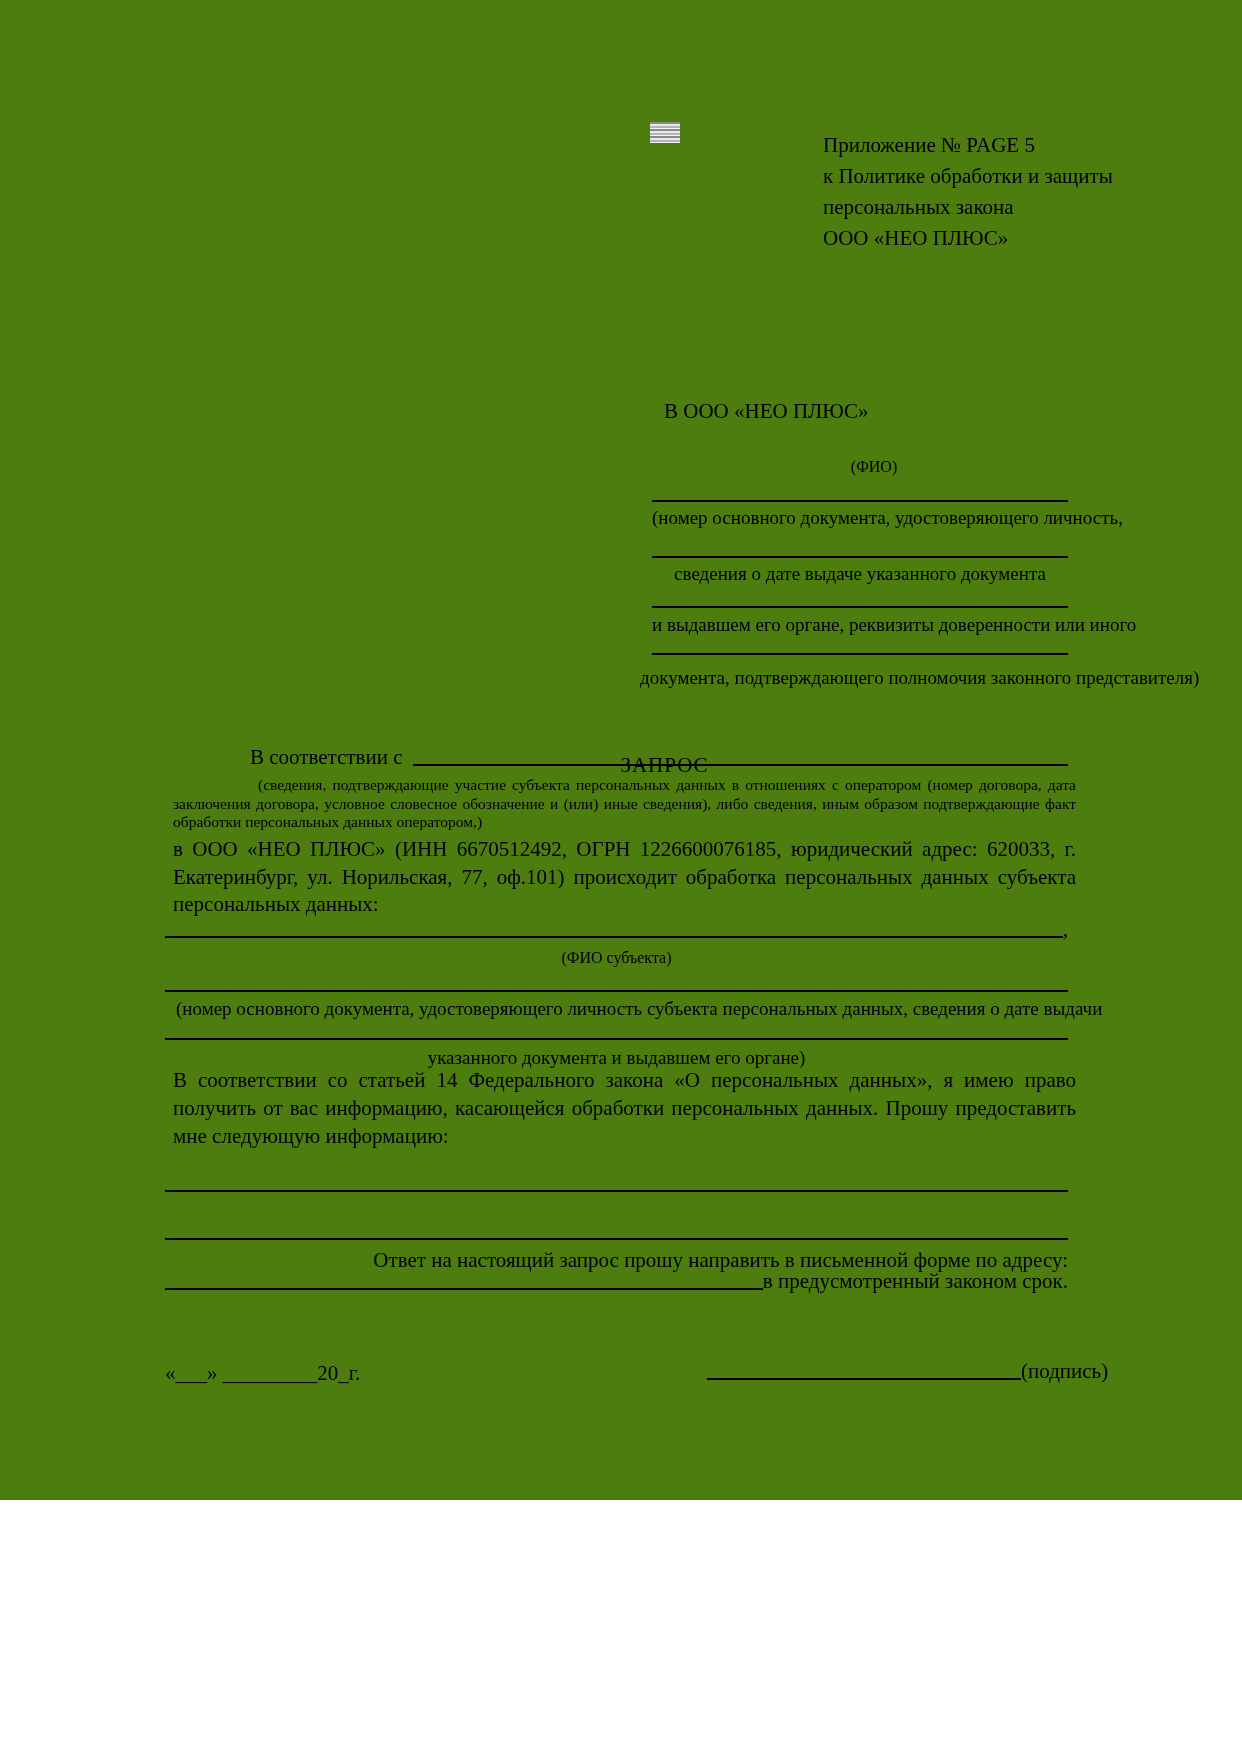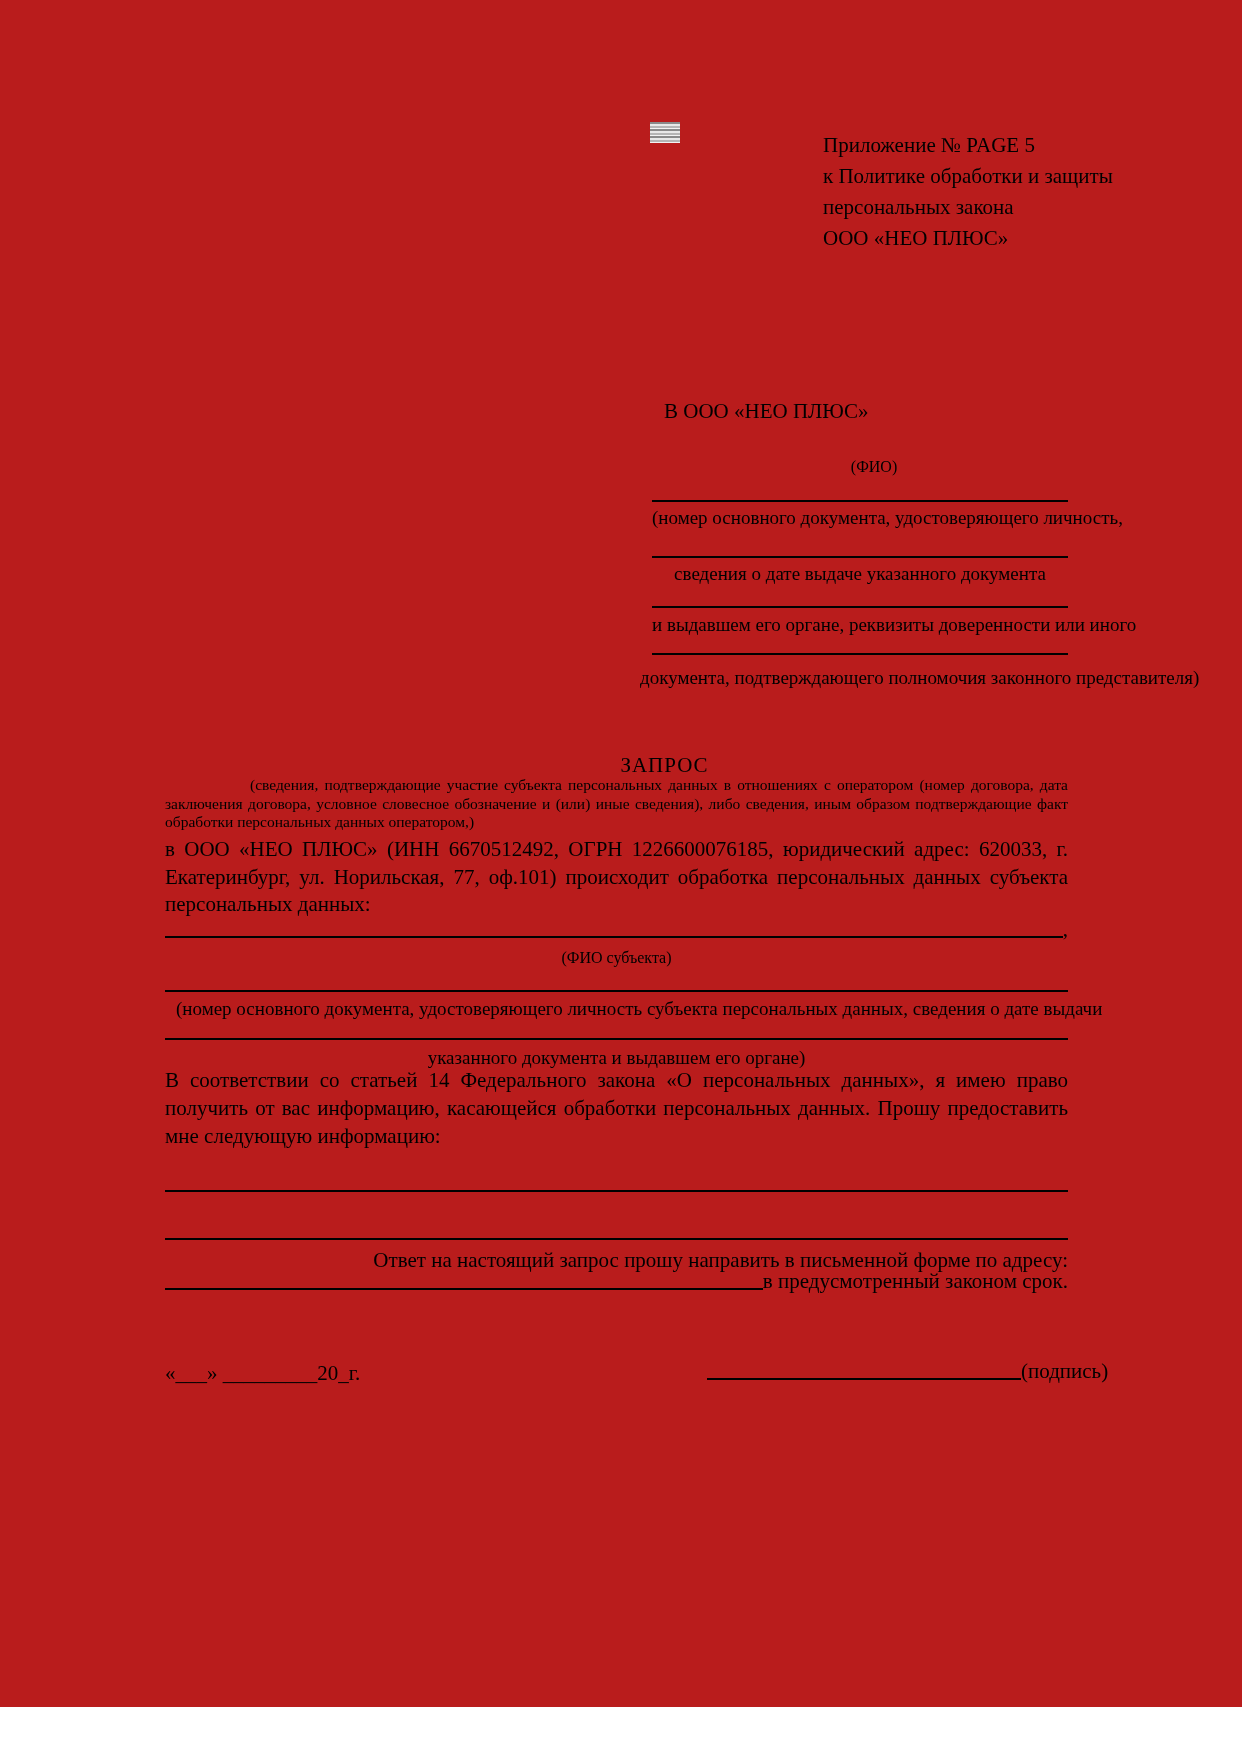--- a/index.html
+++ b/index.html
@@ -1,39 +1,39 @@
 <!DOCTYPE html>
 <html><head>
 <meta charset="utf-8">
 <style>
   html,body{margin:0;padding:0;background:#ffffff;}
   .page{
     position:relative;
     width:1242px;
-    height:1707px;
-    background:#b91c1c;
+    height:1500px;
+    background:#4d7c0f;
     color:#000;
     font-family:"Liberation Serif","DejaVu Serif",serif;
     overflow:hidden;
   }
   .abs{position:absolute;}
   .rule{position:absolute;height:0;border-bottom:2px solid #000;}
   .row{display:flex;align-items:flex-end;}
   .fill{flex:1 1 auto;border-bottom:2px solid #000;margin-bottom:4px;}
   .t21{font-size:21px;line-height:1.25;}
   .cap{font-size:19px;line-height:1.15;text-align:center;white-space:nowrap;}
   .doc-icon{
     position:absolute;left:650px;top:122px;width:30px;height:21px;
     background:repeating-linear-gradient(180deg,#8a8a8a 0 2px,#e8e8e8 2px 4px,#b5b5b5 4px 6px,#f2f2f2 6px 7px);
   }
   .title{
     position:absolute;left:140px;top:302px;width:960px;
     text-align:center;font-weight:bold;font-size:23px;line-height:37px;
   }
-  .just{text-align:justify;}
+  .just{text-align:justify;margin-left:8px;}
 </style>
 </head>
 <body>
 
 <div class="page">
 
   <div class="doc-icon"></div>
 
   <div class="abs" style="left:823px;top:130px;font-size:21px;line-height:31px;">
     <div>Приложение №  PAGE 5</div>
@@ -54,20 +54,24 @@
   <div class="abs cap" style="left:652px;top:563px;width:416px;">сведения о дате выдаче указанного документа</div>
 
   <div class="rule" style="left:652px;top:606px;width:416px;"></div>
   <div class="abs cap" style="left:652px;top:614px;width:416px;">и выдавшем его органе, реквизиты доверенности или иного</div>
 
   <div class="rule" style="left:652px;top:653px;width:416px;"></div>
   <div class="abs cap" style="left:640px;top:667px;width:440px;">документа, подтверждающего полномочия законного представителя)</div>
 
   <div class="abs t21" style="left:213px;top:720px;width:903px;text-align:center;letter-spacing:1px;margin-top:32px;">ЗАПРОС</div>
 
+  <div class="abs row t21" style="left:165px;top:746px;width:903px;height:24px;">
+    <span style="padding-left:85px;">В соответствии с</span>
+    <span class="fill" style="margin-left:10px;"></span>
+  </div>
 
   <div class="abs just" style="left:165px;top:776px;width:903px;font-size:15.5px;line-height:18.6px;text-indent:85px;">(сведения, подтверждающие участие субъекта персональных данных в отношениях с оператором (номер договора, дата заключения договора, условное словесное обозначение и (или) иные сведения), либо сведения, иным образом подтверждающие факт обработки персональных данных оператором,)</div>
 
   <div class="abs just t21" style="left:165px;top:836px;width:903px;line-height:27.5px;">в ООО «НЕО ПЛЮС» (ИНН 6670512492, ОГРН 1226600076185, юридический адрес: 620033, г. Екатеринбург, ул. Норильская, 77, оф.101)  происходит обработка персональных данных субъекта персональных данных:</div>
 
   <div class="abs row t21" style="left:165px;top:920px;width:903px;height:22px;">
     <span class="fill"></span>
     <span>,</span>
   </div>
   <div class="abs cap" style="left:165px;top:949px;width:903px;font-size:16px;">(ФИО субъекта)</div>

